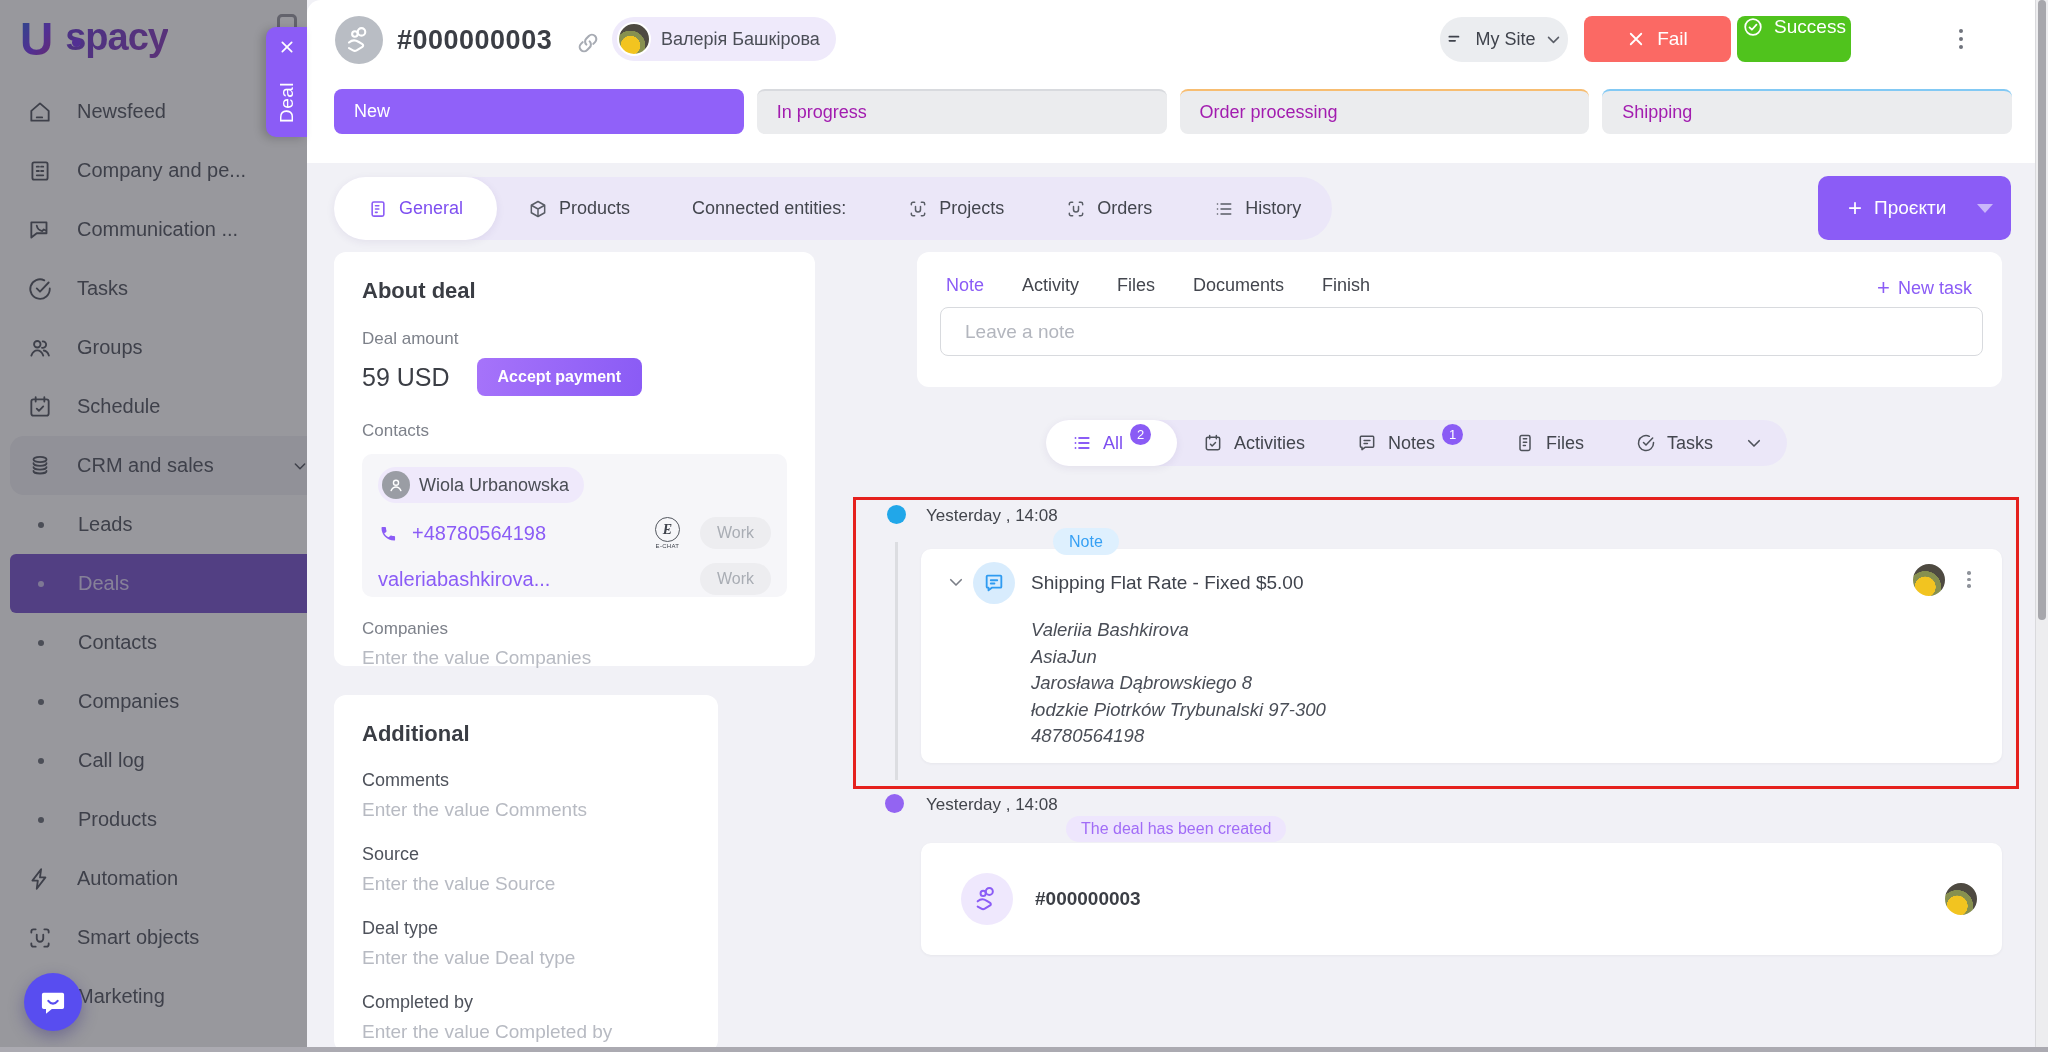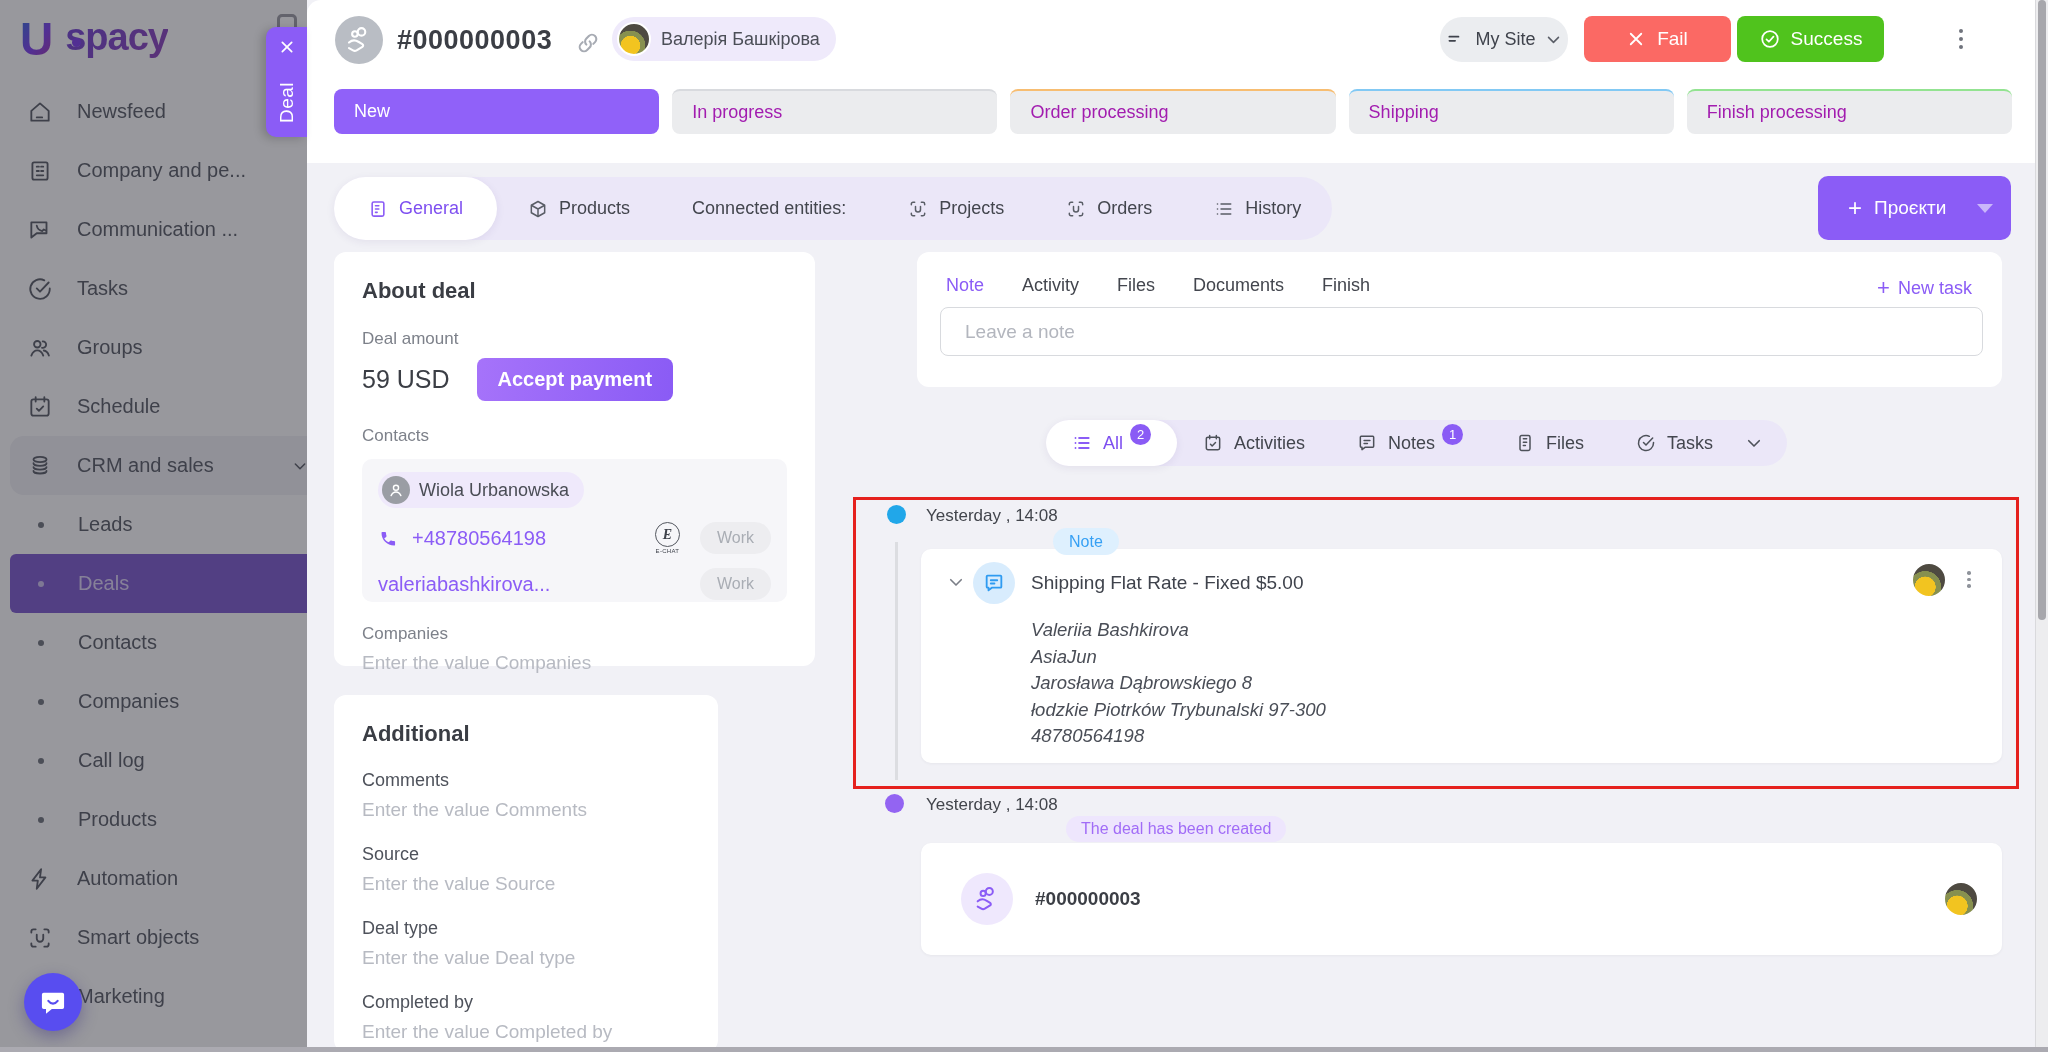--- a/index.html
+++ b/index.html
@@ -56,22 +56,22 @@
     display:flex; align-items:center; padding:0 16px 0 5px; gap:10px; }
   .ava { border-radius:50%; border:2px solid #fff;
     background:radial-gradient(circle at 38% 72%, #f2c420 0 34%, #87904f 35% 52%, #4e4a41 53% 100%); }
   .assignee .ava { width:34px; height:34px; }
   .assignee-name { font-size:18px; color:#4b4e57; }
 
   .mysite { position:absolute; left:1133px; top:17px; width:128px; height:45px; background:#ebedf0; border-radius:22px;
     display:flex; align-items:center; justify-content:center; gap:9px; color:#3f434c; font-size:18px; }
   .btn-fail { position:absolute; left:1277px; top:16px; width:147px; height:46px; background:#fb6964; border-radius:8px;
     display:flex; align-items:center; justify-content:center; gap:12px; color:#fff; font-size:19px; }
-  .btn-success { position:absolute; left:1430px; top:16px; width:147px; height:46px; background:#50c31d; border-radius:8px;
-    display:flex; align-items:center; justify-content:center; gap:10px; color:#fff; font-size:19px; }
+  .btn-success { position:absolute; left:1430px; top:16px; width:114px; height:46px; background:#50c31d; border-radius:8px;
+    display:flex; align-items:flex-start; justify-content:center; gap:10px; color:#fff; font-size:19px; }
   .kebab { position:absolute; left:1642px; top:19px; width:24px; height:40px; display:flex; flex-direction:column;
     align-items:center; justify-content:center; gap:4px; }
   .kebab i, .kebab-sm i { width:4px; height:4px; border-radius:50%; background:#6f737c; }
   .kebab-sm { display:flex; flex-direction:column; gap:3px; align-items:center; }
   .kebab-sm i { width:3.5px; height:3.5px; background:#8f939b; }
 
   
   .stages { position:absolute; left:27px; top:89px; width:1678px; height:45px; display:flex; gap:13px; }
   .stage { flex:1; background:#ebecee; border-radius:8px; border-top:2px solid #14b8a6; font-size:18px;
     color:#a21caf; display:flex; align-items:center; padding-left:20px; }
@@ -91,21 +91,21 @@
   .btn-projects .tri { margin-left:auto; width:0; height:0; border-left:8px solid transparent; border-right:8px solid transparent;
     border-top:9px solid #c9b6fa; }
 
   
   .card { position:absolute; background:#fff; border-radius:12px; }
   .card-about { left:27px; top:252px; width:481px; height:414px; padding:26px 28px; }
   .card-title { font-size:22px; font-weight:700; color:#3a3d44; }
   .f-label { font-size:17px; color:#7d818a; margin-top:25px; }
   .amount-row { display:flex; align-items:center; margin-top:9px; }
   .amount { font-size:25px; color:#3b3e45; }
-  .btn-accept { margin-left:27px; padding:10px 21px; border-radius:8px; color:#fff; font-size:20px; font-weight:700;
+  .btn-accept { margin-left:27px; padding:10px 21px; border-radius:8px; color:#fff; font-size:16px; font-weight:700;
     background:linear-gradient(100deg,#a673fa,#8a5bf5); border:none; }
   .contact-box { margin-top:13px; background:#f6f6f9; border-radius:10px; padding:13px 16px; height:143px; }
   .name-chip { display:inline-flex; align-items:center; gap:9px; background:#efe9fb; border-radius:18px; padding:4px 15px 4px 4px; }
   .name-chip .pava { width:28px; height:28px; border-radius:50%; background:#9a9da4; color:#fff; display:flex; align-items:center; justify-content:center; }
   .name-chip span { font-size:18px; color:#4a4d55; }
   .c-row { display:flex; align-items:center; margin-top:14px; }
   .c-link { color:#8b5cf6; font-size:20px; }
   .c-row .ph-ico { color:#8b5cf6; margin-right:13px; }
   .e-badge { margin-left:auto; display:flex; flex-direction:column; align-items:center; }
   .e-circle { width:25px; height:25px; border:1.6px solid #53575f; border-radius:50%; display:flex; align-items:center;
@@ -406,21 +406,20 @@
         <i></i>
         <i></i>
         <i></i>
       </div>
 
     <div class="stages">
       <div class="stage active">New</div>
       <div class="stage" style="border-top-color: rgb(216, 218, 222);">In progress</div>
       <div class="stage" style="border-top-color: rgb(247, 189, 113); text-align: right;">Order processing</div>
       <div class="stage" style="border-top-color: rgb(130, 201, 244);">Shipping</div>
-      <div class="stage" style="border-top-color: rgb(147, 227, 145);">Finish processing</div>
     </div>
   </div>
 
   <div class="tabs">
     <div class="tab active">
       <span class="t-ico">
           <svg width="20" height="20" viewBox="0 0 24 24" fill="none" stroke="currentColor" stroke-width="1.9" stroke-linecap="round">
             <rect x="5" y="3.5" width="14" height="17" rx="2"></rect>
             <path d="M9 8h4M9 12h4M9 16h2"></path>
           </svg>

